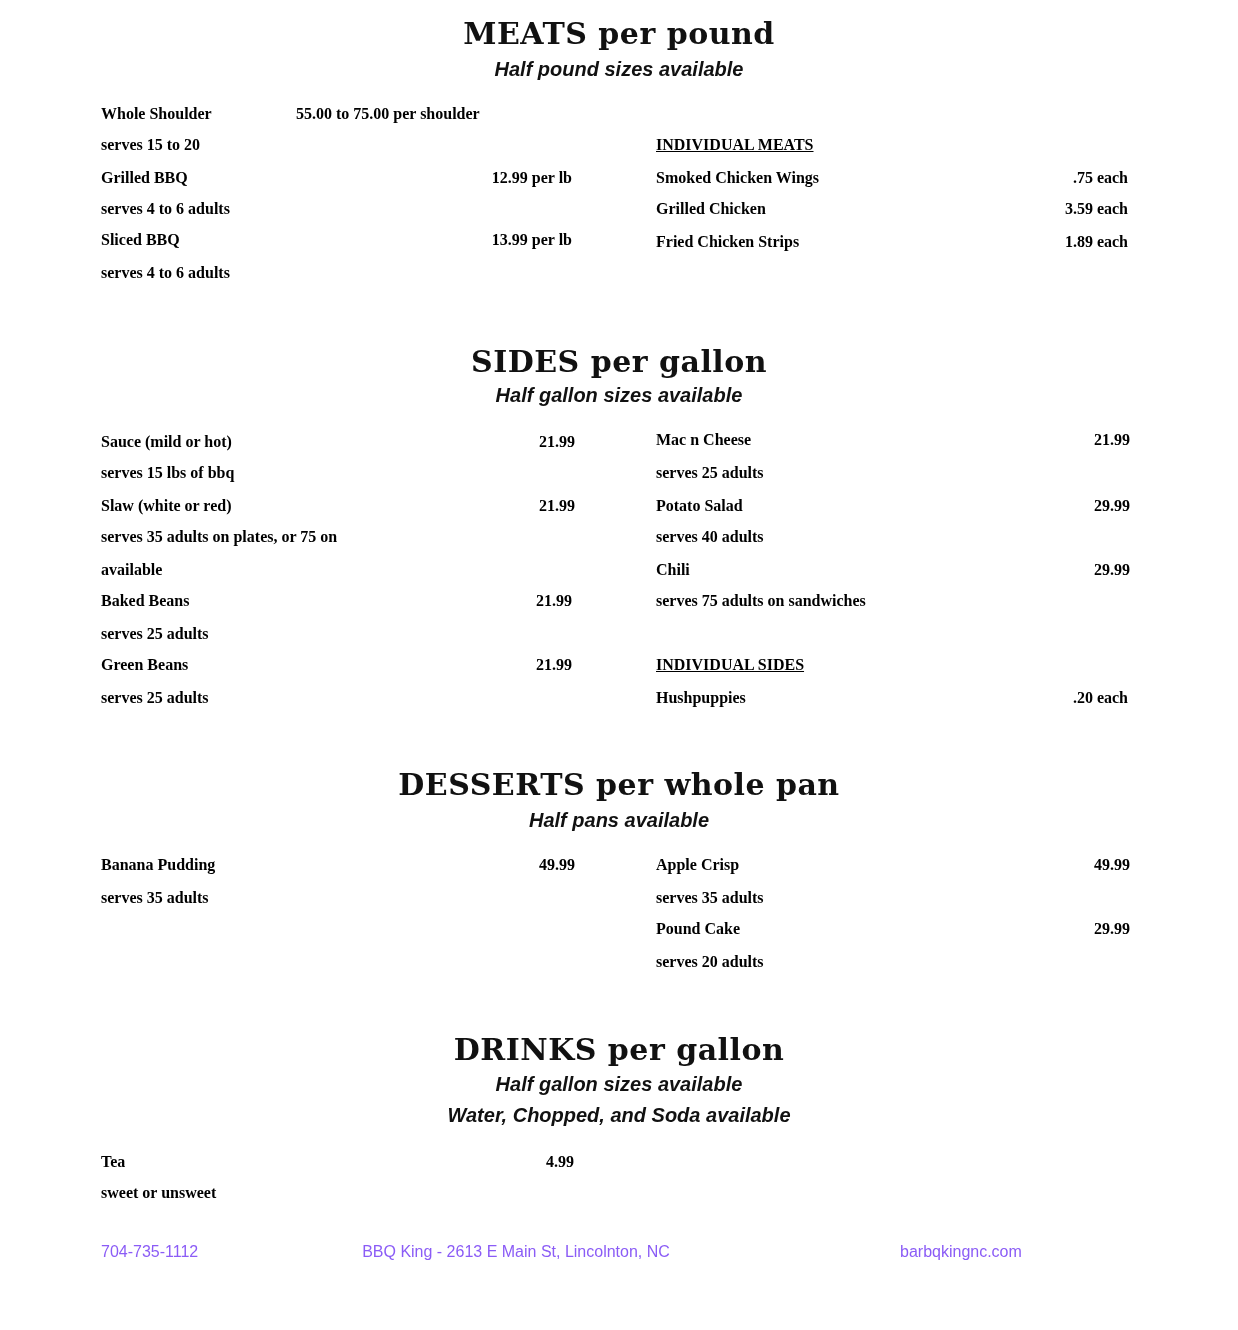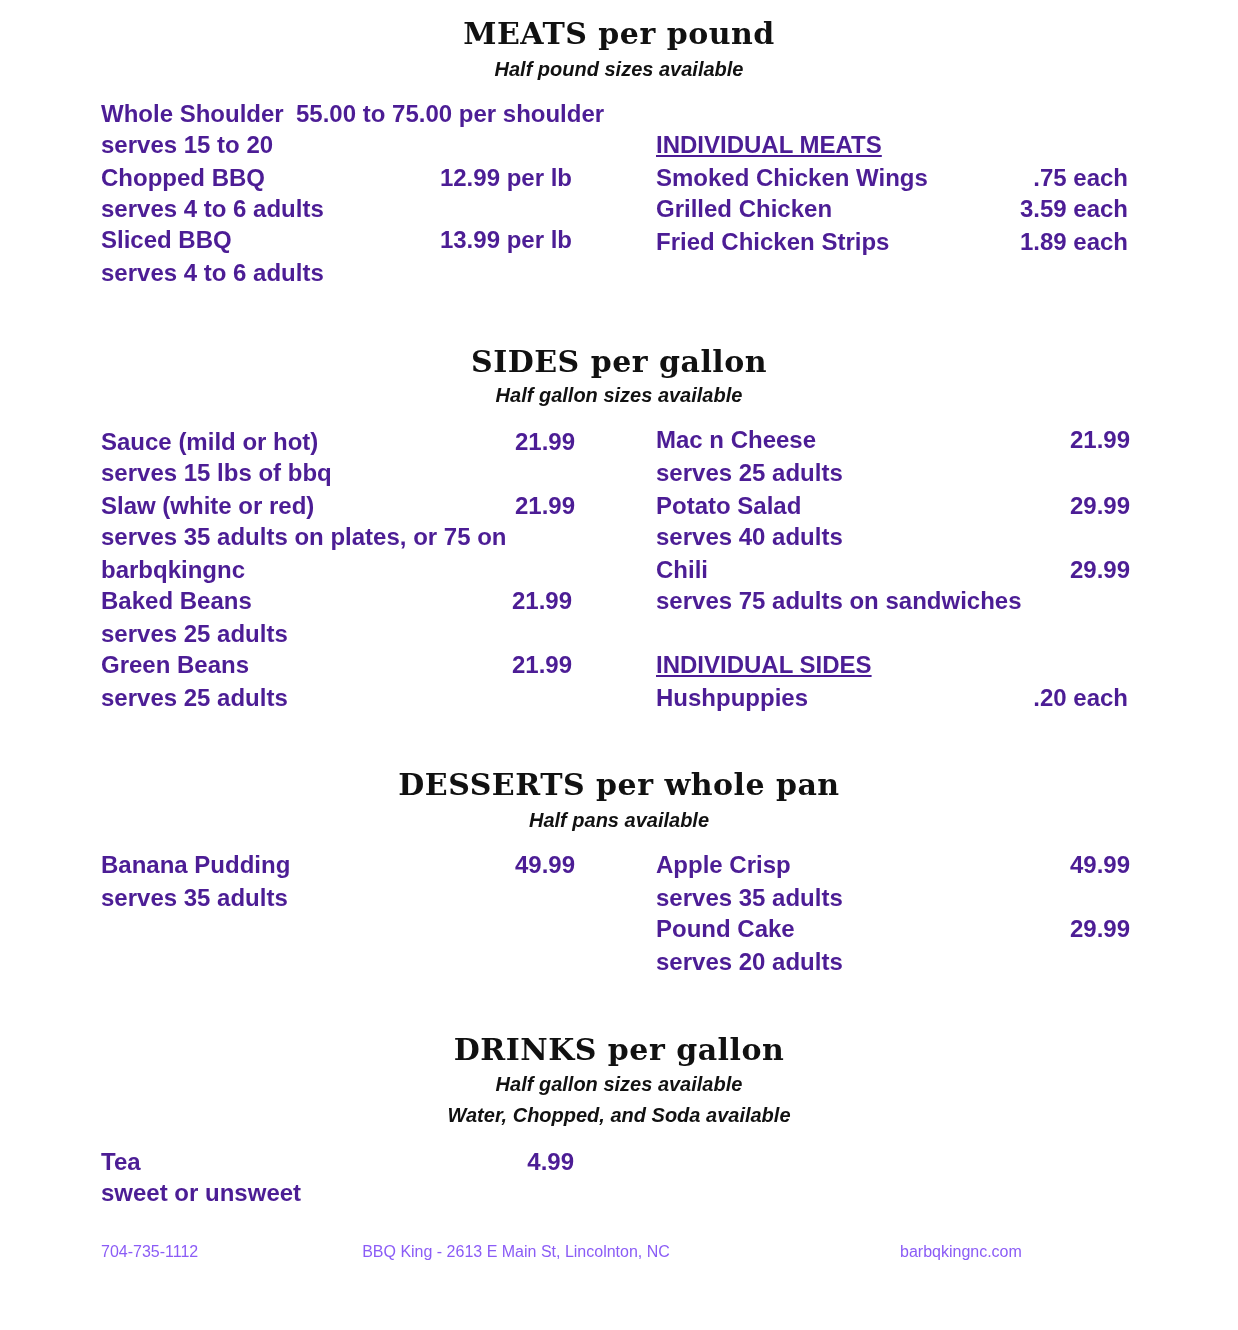--- a/index.html
+++ b/index.html
@@ -1,38 +1,38 @@
 <!DOCTYPE html>
 <html><head>
 <meta charset="utf-8">
 <style>
   html, body { margin: 0; padding: 0; background: #ffffff; }
   body { width: 1238px; height: 1330px; position: relative; font-family: "Liberation Sans", sans-serif; color: #111; overflow: hidden; }
   .page { position: absolute; left: 0; top: 0; width: 1238px; height: 1330px; }
   .sec-title { position: absolute; left: 0; width: 1238px; text-align: center; font-family: "DejaVu Serif", serif; font-weight: bold; font-size: 30px; letter-spacing: 0.5px; color: #111; }
   .sec-sub { position: absolute; left: 0; width: 1238px; text-align: center; font-family: "Liberation Sans", sans-serif; font-style: italic; font-weight: bold; font-size: 20px; color: #111; }
-  .t { position: absolute; font-family: Liberation Sans, sans-serif; font-weight: bold; font-size: 24px; color: #4c1d95; white-space: nowrap; line-height: 24px; }
+  .t { position: absolute; font-family: Liberation Serif, serif; font-weight: bold; font-size: 16px; color: #000000; white-space: nowrap; line-height: 24px; }
   .r { text-align: right; }
   .u { text-decoration: underline; }
   .foot { position: absolute; font-family: "Liberation Sans", sans-serif; font-size: 16px; color: #8b5cf6; white-space: nowrap; }
 </style>
 </head>
 <body>
 
 <div class="page">
 
   <div>
     <div class="sec-title" style="top:16px;">MEATS per pound</div>
     <div class="sec-sub" style="top:58px;">Half pound sizes available</div>
 
     <div class="t" style="left:101px; top:102px;">Whole Shoulder</div>
     <div class="t" style="left:296px; top:102px;">55.00 to 75.00 per shoulder</div>
     <div class="t" style="left:101px; top:133px;">serves 15 to 20</div>
 
-    <div class="t" style="left:101px; top:166px;">Chopped BBQ</div>
+    <div class="t" style="left:101px; top:166px;">Grilled BBQ</div>
     <div class="t r" style="left:380px; width:192px; top:166px;">12.99 per lb</div>
     <div class="t" style="left:101px; top:197px;">serves 4 to 6 adults</div>
 
     <div class="t" style="left:101px; top:228px;">Sliced BBQ</div>
     <div class="t r" style="left:380px; width:192px; top:228px;">13.99 per lb</div>
     <div class="t" style="left:101px; top:261px;">serves 4 to 6 adults</div>
 
     <div class="t u" style="left:656px; top:133px;">INDIVIDUAL MEATS</div>
     <div class="t" style="left:656px; top:166px;">Smoked Chicken Wings</div>
     <div class="t r" style="left:940px; width:188px; top:166px;">.75 each</div>
@@ -46,21 +46,21 @@
     <div class="sec-title" style="top:344px;">SIDES per gallon</div>
     <div class="sec-sub" style="top:384px;">Half gallon sizes available</div>
 
     <div class="t" style="left:101px; top:430px;">Sauce (mild or hot)</div>
     <div class="t r" style="left:440px; width:135px; top:430px;">21.99</div>
     <div class="t" style="left:101px; top:461px;">serves 15 lbs of bbq</div>
 
     <div class="t" style="left:101px; top:494px;">Slaw (white or red)</div>
     <div class="t r" style="left:440px; width:135px; top:494px;">21.99</div>
     <div class="t" style="left:101px; top:525px;">serves 35 adults on plates, or 75 on</div>
-    <div class="t" style="left:101px; top:558px;">barbqkingnc</div>
+    <div class="t" style="left:101px; top:558px;">available</div>
 
     <div class="t" style="left:101px; top:589px;">Baked Beans</div>
     <div class="t r" style="left:440px; width:132px; top:589px;">21.99</div>
     <div class="t" style="left:101px; top:622px;">serves 25 adults</div>
 
     <div class="t" style="left:101px; top:653px;">Green Beans</div>
     <div class="t r" style="left:440px; width:132px; top:653px;">21.99</div>
     <div class="t" style="left:101px; top:686px;">serves 25 adults</div>
 
     <div class="t" style="left:656px; top:428px;">Mac n Cheese</div>

